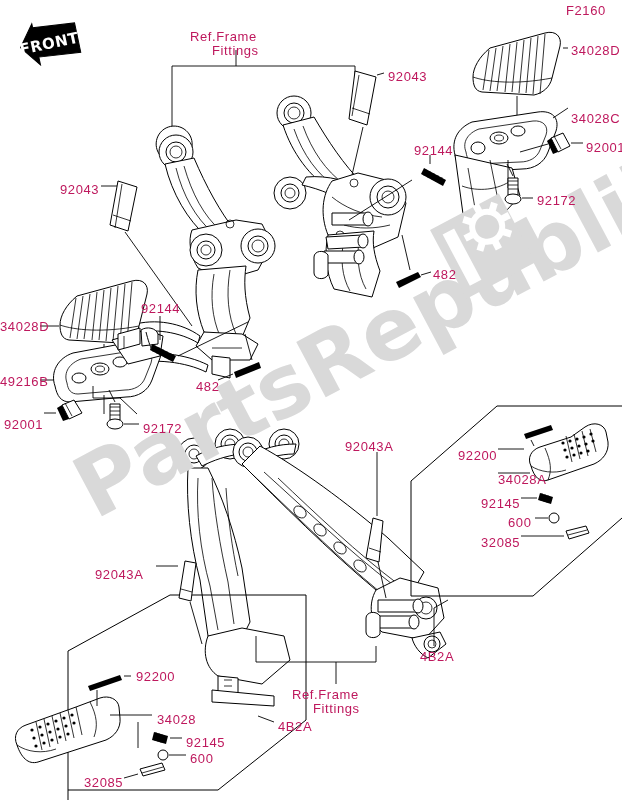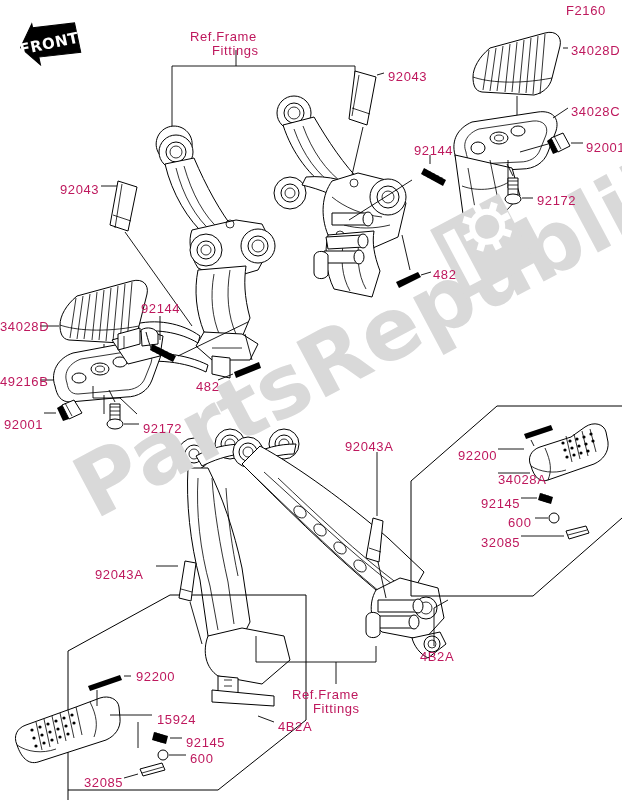--- a/index.html
+++ b/index.html
@@ -546,21 +546,21 @@
       <text x="33" y="32" font-family="DejaVu Sans, sans-serif" font-size="15" font-weight="bold" fill="#ffffff" text-anchor="middle" letter-spacing="0.5">FRONT</text>
     </g>
   </svg>
 
   <div id="labels">
       <div class="lbl" style="left: 566px; top: 4px;">F2160</div>
       <div class="lbl" style="left: 190px; top: 30px;">Ref.Frame</div>
       <div class="lbl" style="left: 212px; top: 44px;">Fittings</div>
       <div class="lbl" style="left: 571px; top: 44px;">34028D</div>
       <div class="lbl" style="left: 388px; top: 70px;">92043</div>
-      <div class="lbl" style="left: 571px; top: 105px;">34028C</div>
+      <div class="lbl" style="left: 571px; top: 112px;">34028C</div>
       <div class="lbl" style="left: 414px; top: 144px;">92144</div>
       <div class="lbl" style="left: 586px; top: 141px;">92001</div>
       <div class="lbl" style="left: 537px; top: 194px;">92172</div>
       <div class="lbl" style="left: 60px; top: 183px;">92043</div>
       <div class="lbl" style="left: 433px; top: 268px;">482</div>
       <div class="lbl" style="left: 0px; top: 320px;">34028D</div>
       <div class="lbl" style="left: 141px; top: 302px;">92144</div>
       <div class="lbl" style="left: 0px; top: 375px;">49216B</div>
       <div class="lbl" style="left: 196px; top: 380px;">482</div>
       <div class="lbl" style="left: 4px; top: 418px;">92001</div>
@@ -569,20 +569,20 @@
       <div class="lbl" style="left: 458px; top: 449px;">92200</div>
       <div class="lbl" style="left: 458px; top: 473px; margin-left: 40px;">34028A</div>
       <div class="lbl" style="left: 481px; top: 497px;">92145</div>
       <div class="lbl" style="left: 508px; top: 516px;">600</div>
       <div class="lbl" style="left: 481px; top: 536px;">32085</div>
       <div class="lbl" style="left: 95px; top: 568px;">92043A</div>
       <div class="lbl" style="left: 420px; top: 650px;">4B2A</div>
       <div class="lbl" style="left: 136px; top: 670px;">92200</div>
       <div class="lbl" style="left: 292px; top: 688px;">Ref.Frame</div>
       <div class="lbl" style="left: 313px; top: 702px;">Fittings</div>
-      <div class="lbl" style="left: 157px; top: 713px;">15924</div>
+      <div class="lbl" style="left: 157px; top: 713px;">34028</div>
       <div class="lbl" style="left: 278px; top: 720px;">4B2A</div>
       <div class="lbl" style="left: 186px; top: 736px;">92145</div>
       <div class="lbl" style="left: 190px; top: 752px;">600</div>
       <div class="lbl" style="left: 84px; top: 776px;">32085</div>
     </div>
 
 </div>
 
 </body></html>

